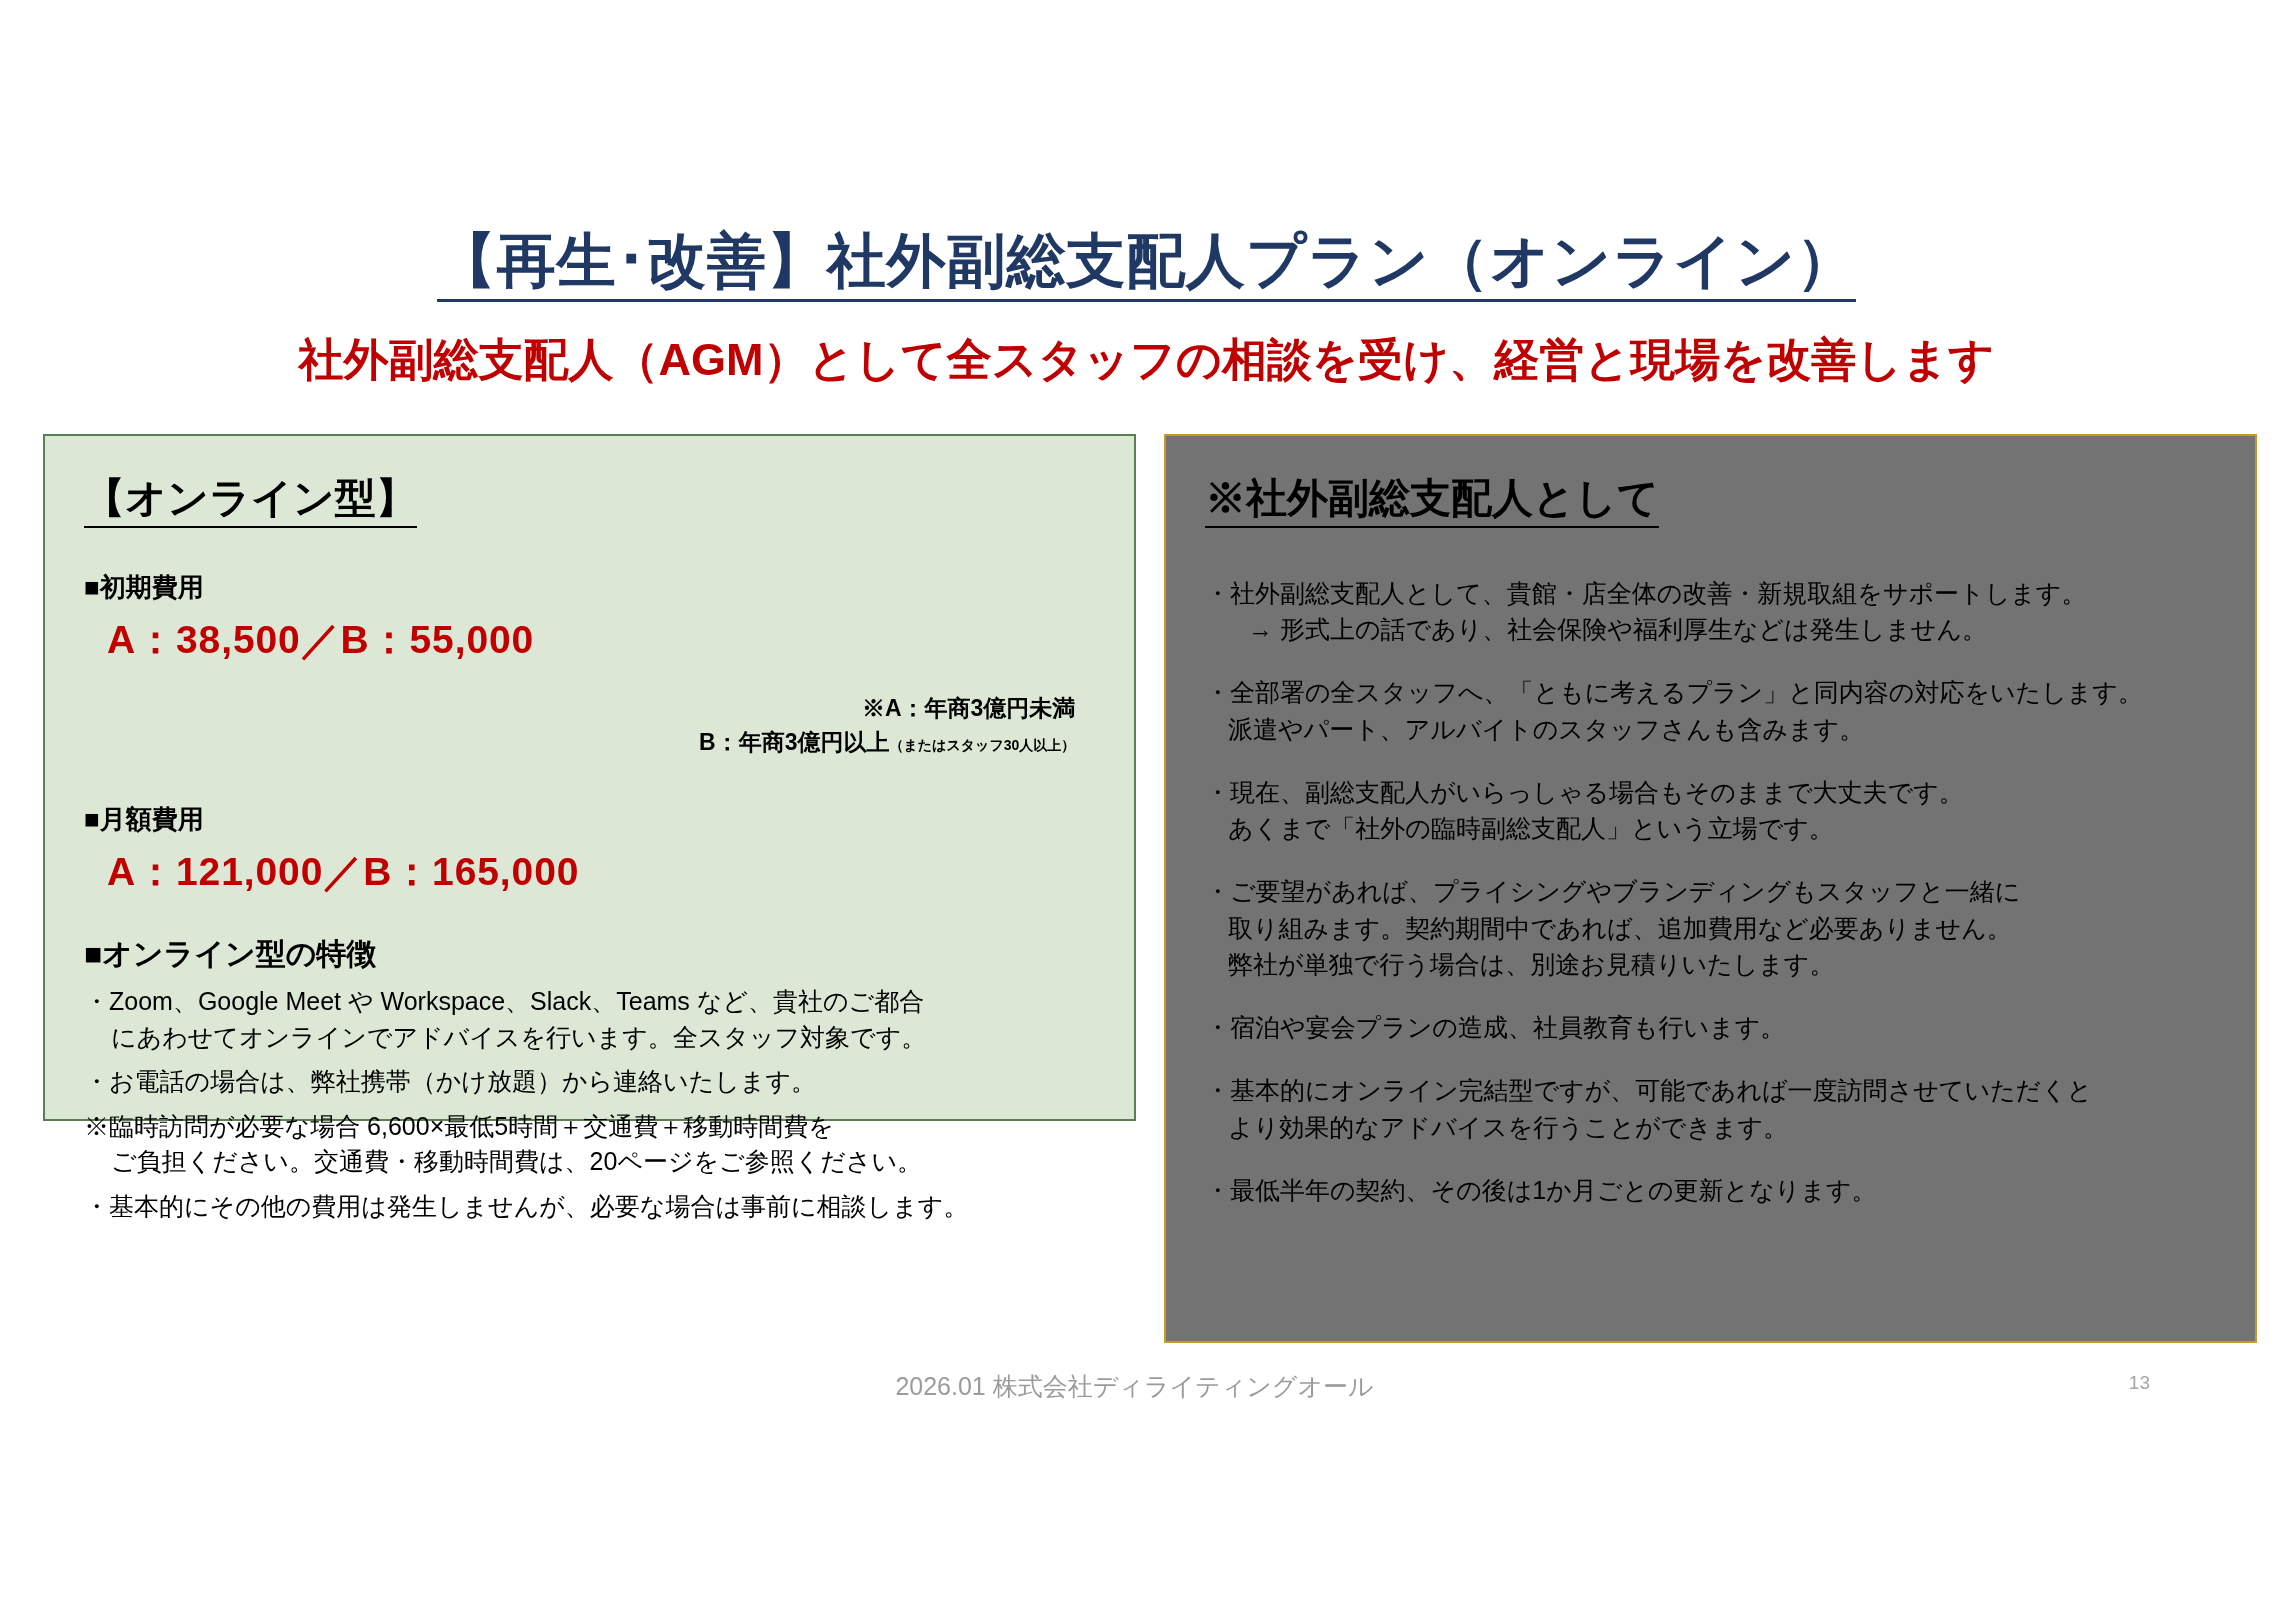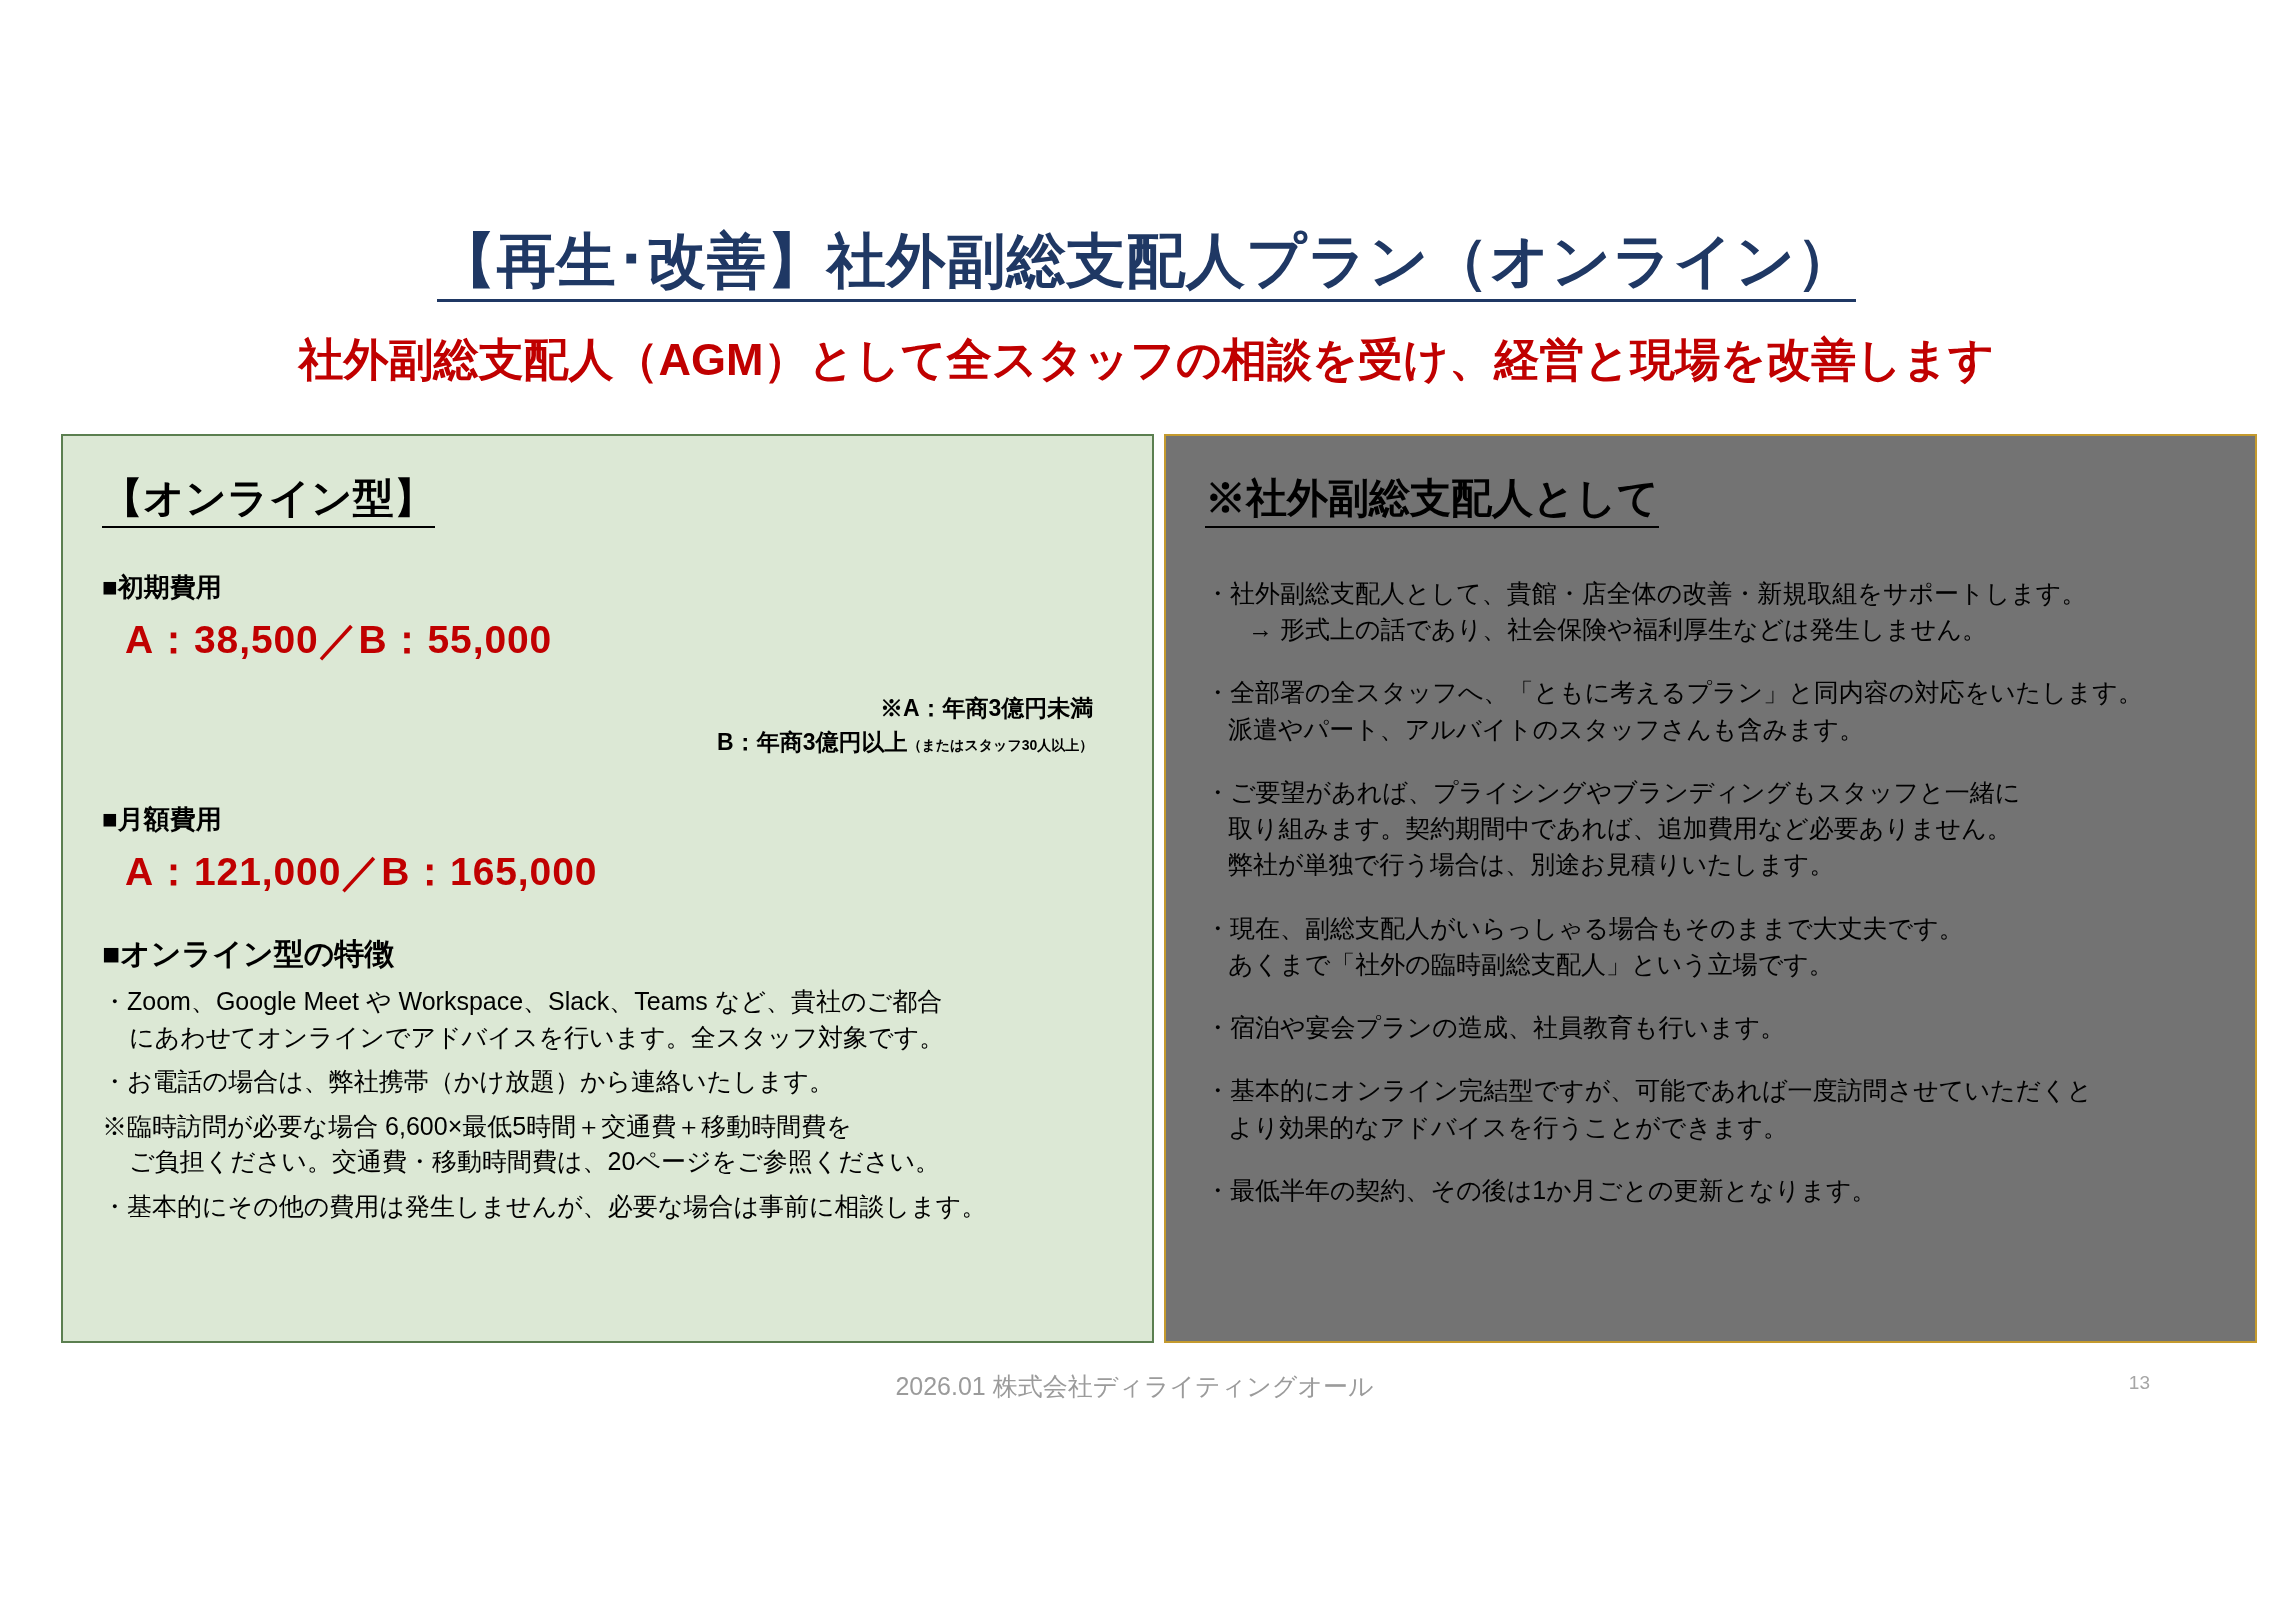--- a/index.html
+++ b/index.html
@@ -53,24 +53,24 @@
     letter-spacing: 0px;
     white-space: nowrap;
   }
 
   
   .panel {
     position: absolute;
     box-sizing: border-box;
   }
   .panel-left {
-    left: 61px;
+    left: 43px;
     top: 434px;
     width: 1093px;
-    height: 909px;
+    height: 687px;
     background: #dce8d5;
     border: 2.7px solid #5b7f50;
     padding: 38px 39px 27px 39px;
   }
   .panel-right {
     left: 1164px;
     top: 434px;
     width: 1093px;
     height: 909px;
     background: #737373;
@@ -231,31 +231,31 @@
         <span>・社外副総支配人として、貴館・店全体の改善・新規取組をサポートします。</span>
         <span class="cont-arrow">→ 形式上の話であり、社会保険や福利厚生などは発生しません。</span>
       </div>
 
       <div class="r-bullet">
         <span>・全部署の全スタッフへ、「ともに考えるプラン」と同内容の対応をいたします。</span>
         <span class="cont">派遣やパート、アルバイトのスタッフさんも含みます。</span>
       </div>
 
       <div class="r-bullet">
+        <span>・現在、副総支配人がいらっしゃる場合もそのままで大丈夫です。</span>
+        <span class="cont">あくまで「社外の臨時副総支配人」という立場です。</span>
+      </div>
+
+      <div class="r-bullet">
         <span>・ご要望があれば、プライシングやブランディングもスタッフと一緒に</span>
         <span class="cont">取り組みます。契約期間中であれば、追加費用など必要ありません。</span>
         <span class="cont">弊社が単独で行う場合は、別途お見積りいたします。</span>
       </div>
 
       <div class="r-bullet">
-        <span>・現在、副総支配人がいらっしゃる場合もそのままで大丈夫です。</span>
-        <span class="cont">あくまで「社外の臨時副総支配人」という立場です。</span>
-      </div>
-
-      <div class="r-bullet">
         <span>・宿泊や宴会プランの造成、社員教育も行います。</span>
       </div>
 
       <div class="r-bullet">
         <span>・基本的にオンライン完結型ですが、可能であれば一度訪問させていただくと</span>
         <span class="cont">より効果的なアドバイスを行うことができます。</span>
       </div>
 
       <div class="r-bullet">
         <span>・最低半年の契約、その後は1か月ごとの更新となります。</span>

